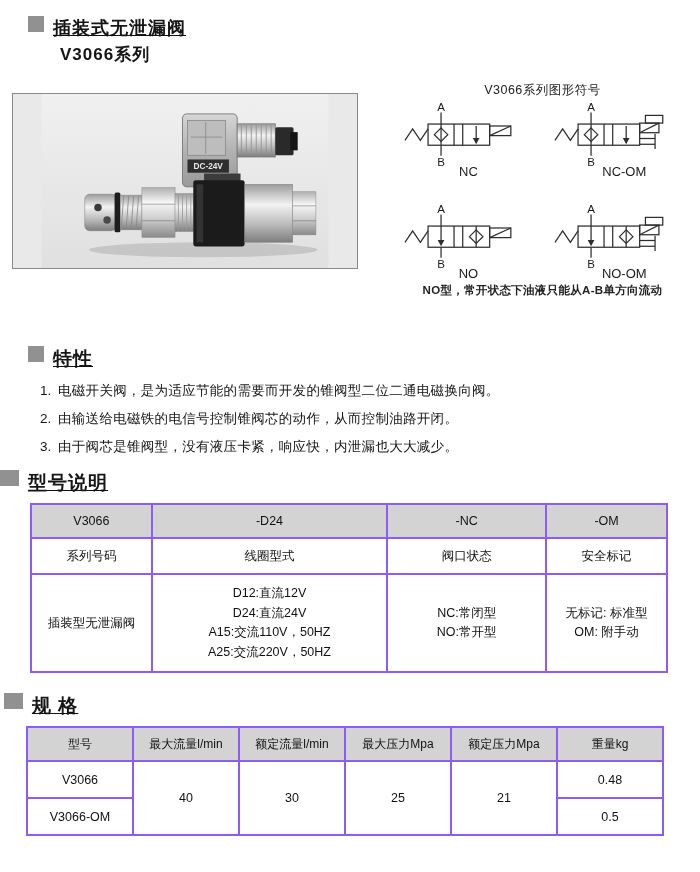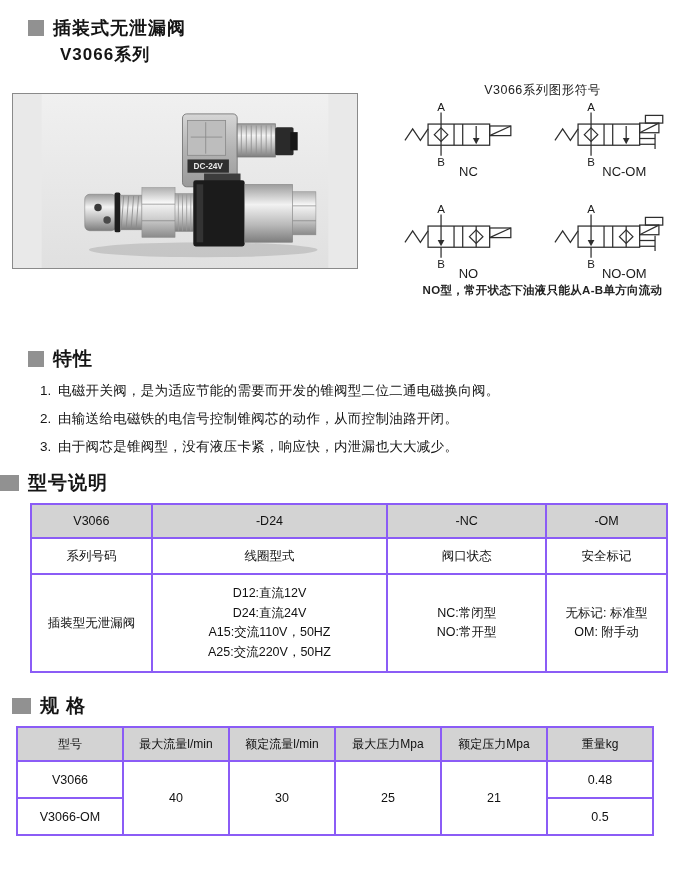--- a/index.html
+++ b/index.html
@@ -1,30 +1,30 @@
 <!DOCTYPE html>
 <html><head>
 <meta charset="utf-8">
 <style>
   * { margin:0; padding:0; box-sizing:border-box; }
   html,body { background:#ffffff; }
   body { font-family:"Liberation Sans","DejaVu Sans",sans-serif; color:#111; }
   .page { position:relative; width:700px; height:872px; background:#fff; overflow:hidden; }
 
   
-  .sec-head { position:absolute; display:flex; align-items:center; gap:9px; }
+  .sec-head { position:absolute; display:flex; align-items:flex-start; gap:9px;text-decoration:underline; }
   .sec-sq { width:16px; height:16px; background:#919191; flex:0 0 auto; }
   .sec-sq.flush { width:19px; height:16px; }
   .sec-txt { font-size:19px; font-weight:bold; letter-spacing:1px; color:#151515; }
   #head-title { left:28px; top:16px; }
   #head-title .sec-txt { font-size:18px; }
   #title-line2 { position:absolute; left:60px; top:43px; font-size:17px; font-weight:bold; letter-spacing:1px; color:#151515; }
   #head-features { left:28px; top:346px; }
   #head-model { left:0px; top:470px; }
-  #head-spec { left:12px; top:693px; }
+  #head-spec { left:4px; top:693px; }
 
   
   #photo-box { position:absolute; left:12px; top:93px; width:346px; height:176px;
                border:1px solid #8a8a8a; background:#e9e9e9; }
   #photo-box svg { display:block; width:100%; height:100%; }
 
   
   #symbols { position:absolute; left:385px; top:82px; width:315px; height:230px; }
   #symbols .sym-title { position:absolute; top:0; left:0; width:100%; text-align:center;
                         font-size:12.5px; color:#222; letter-spacing:0.5px; }
@@ -54,21 +54,21 @@
   th, td { border:2px solid #8b5cf6; text-align:center; vertical-align:middle;
            padding:0; font-weight:400; overflow:hidden; }
   .hdr { background:#d3d3d3; }
   #model-table { position:absolute; left:30px; top:503px; }
   #model-table .r-code  { height:34px; }
   #model-table .r-label { height:36px;margin-top:48px; }
   #model-table .r-detail{ height:98px; }
   #model-table col.c1 { width:19%; } #model-table col.c2 { width:37%; }
   #model-table col.c3 { width:25%; } #model-table col.c4 { width:19%; }
   .cell-lines div { line-height:19.5px; }
-  #spec-table { position:absolute; left:16px; top:726px; font-size:12.5px; }
+  #spec-table { position:absolute; left:26px; top:726px; font-size:12.5px; }
   #spec-table .r-head { height:34px; }
   #spec-table .r-data { height:37px; }
   #spec-table th { font-size:12px; }
 </style>
 </head>
 <body>
 
 <div class="page">
 
   <div class="sec-head" id="head-title">

